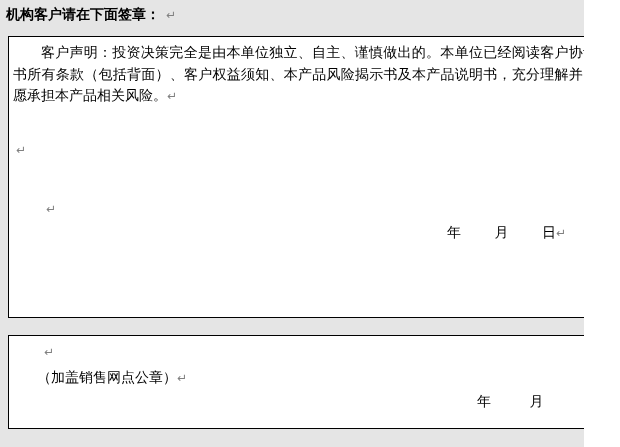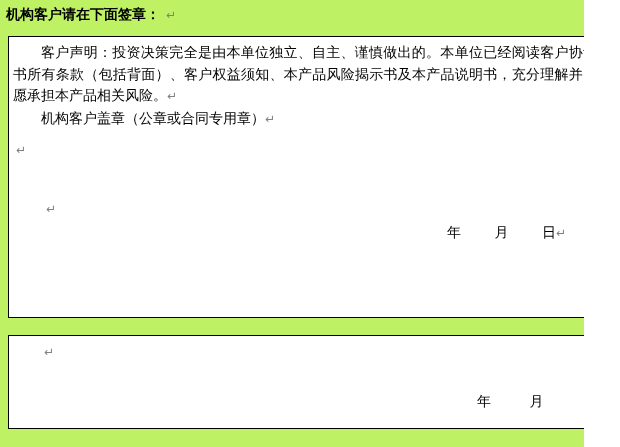--- a/index.html
+++ b/index.html
@@ -1,20 +1,20 @@
 <!DOCTYPE html>
 <html><head>
 <meta charset="utf-8">
 <style>
   html, body { margin: 0; padding: 0; background: #ffffff; }
   .page {
     position: relative;
     width: 584px;
     height: 447px;
-    background: #bef264;
+    background: #e5e5e5;
     color: #000000;
     font-family: "Liberation Serif", "DejaVu Serif", serif;
     font-size: 14px;
     overflow: hidden;
     text-decoration: underline;
   }
   .abs { position: absolute; }
   .line { line-height: 16px; white-space: nowrap; }
   .pilcrow {
     color: #808080;
@@ -68,34 +68,34 @@
 <body>
 
 <div class="page">
 
   <div class="abs title">机构客户请在下面签章：</div>
   <span class="abs pilcrow title-pilcrow">↵</span>
 
   <div class="box box1">
     <p class="abs decl"><span>客户声明：投资决策完全是由本单位独立、自主、谨慎做出的。本单位已经阅读客户协议书所有条款（包括背面）、客户权益须知、本产品风险揭示书及本产品说明书，充分理解并自愿承担本产品相关风险。</span><span class="pilcrow">↵</span></p>
 
-    <div class="abs line b1-seal"><span>机构客户盖章（公章或合同专用章）</span><span class="pilcrow">↵</span></div>
 
     <div class="abs line b1-empty1"><span class="pilcrow">↵</span></div>
 
 
     <div class="abs line b1-empty2"><span class="pilcrow">↵</span></div>
 
     <div class="abs line b1-date"><span>年 月 日</span><span class="pilcrow">↵</span></div>
   </div>
 
   <span class="abs pilcrow after-box1">↵</span>
 
   <div class="box box2">
     <div class="abs line b2-empty"><span class="pilcrow">↵</span></div>
 
+    <div class="abs line b2-seal"><span>（加盖销售网点公章）</span><span class="pilcrow">↵</span></div>
 
     <div class="abs line b2-date"><span>年 月 日</span><span class="pilcrow">↵</span></div>
   </div>
 
   <span class="abs pilcrow after-box2">↵</span>
 
 </div>
 
 </body></html>

